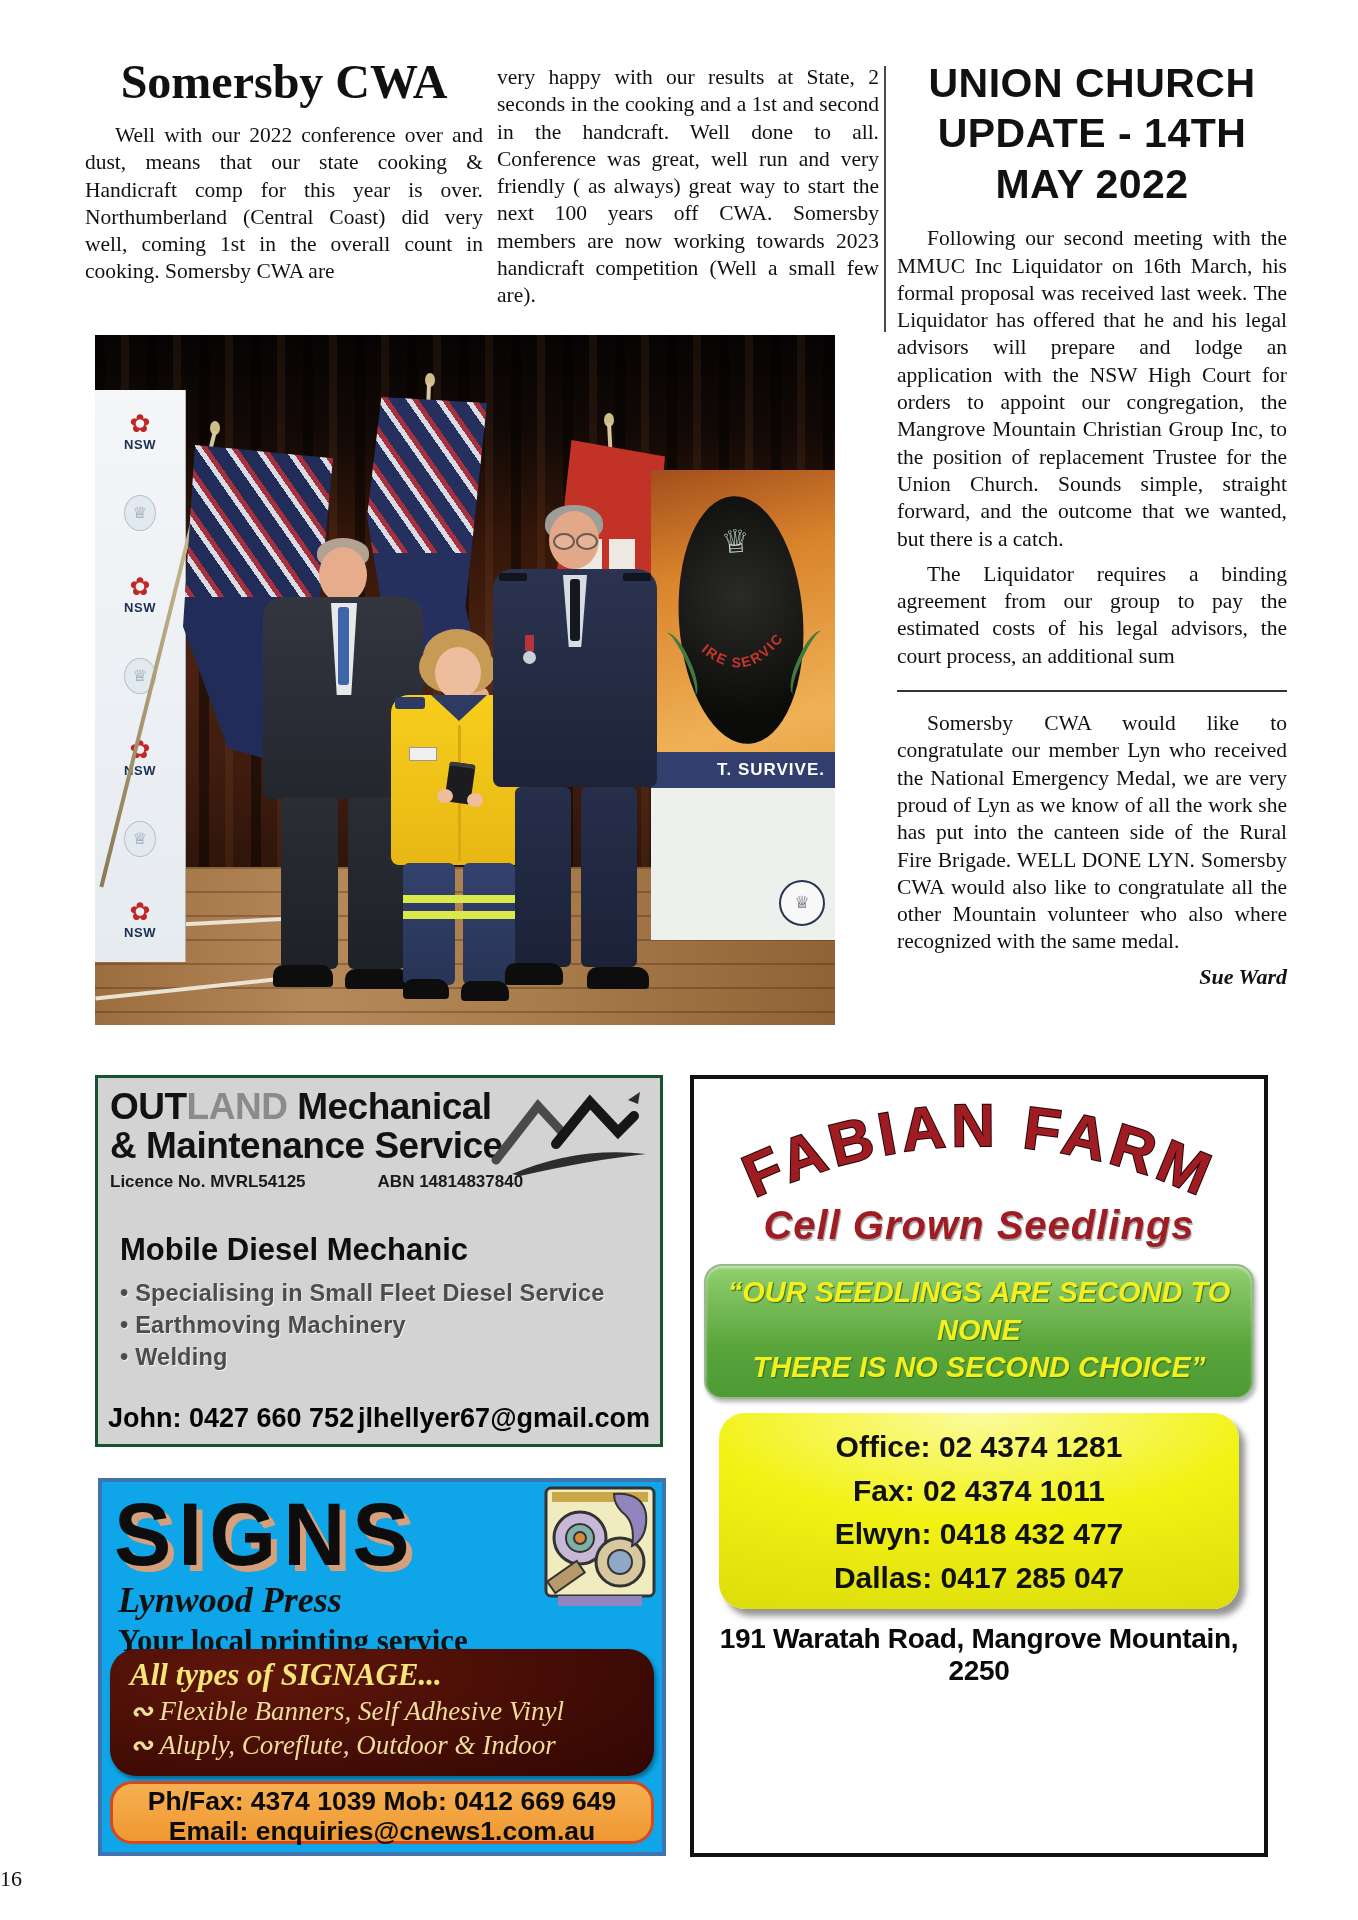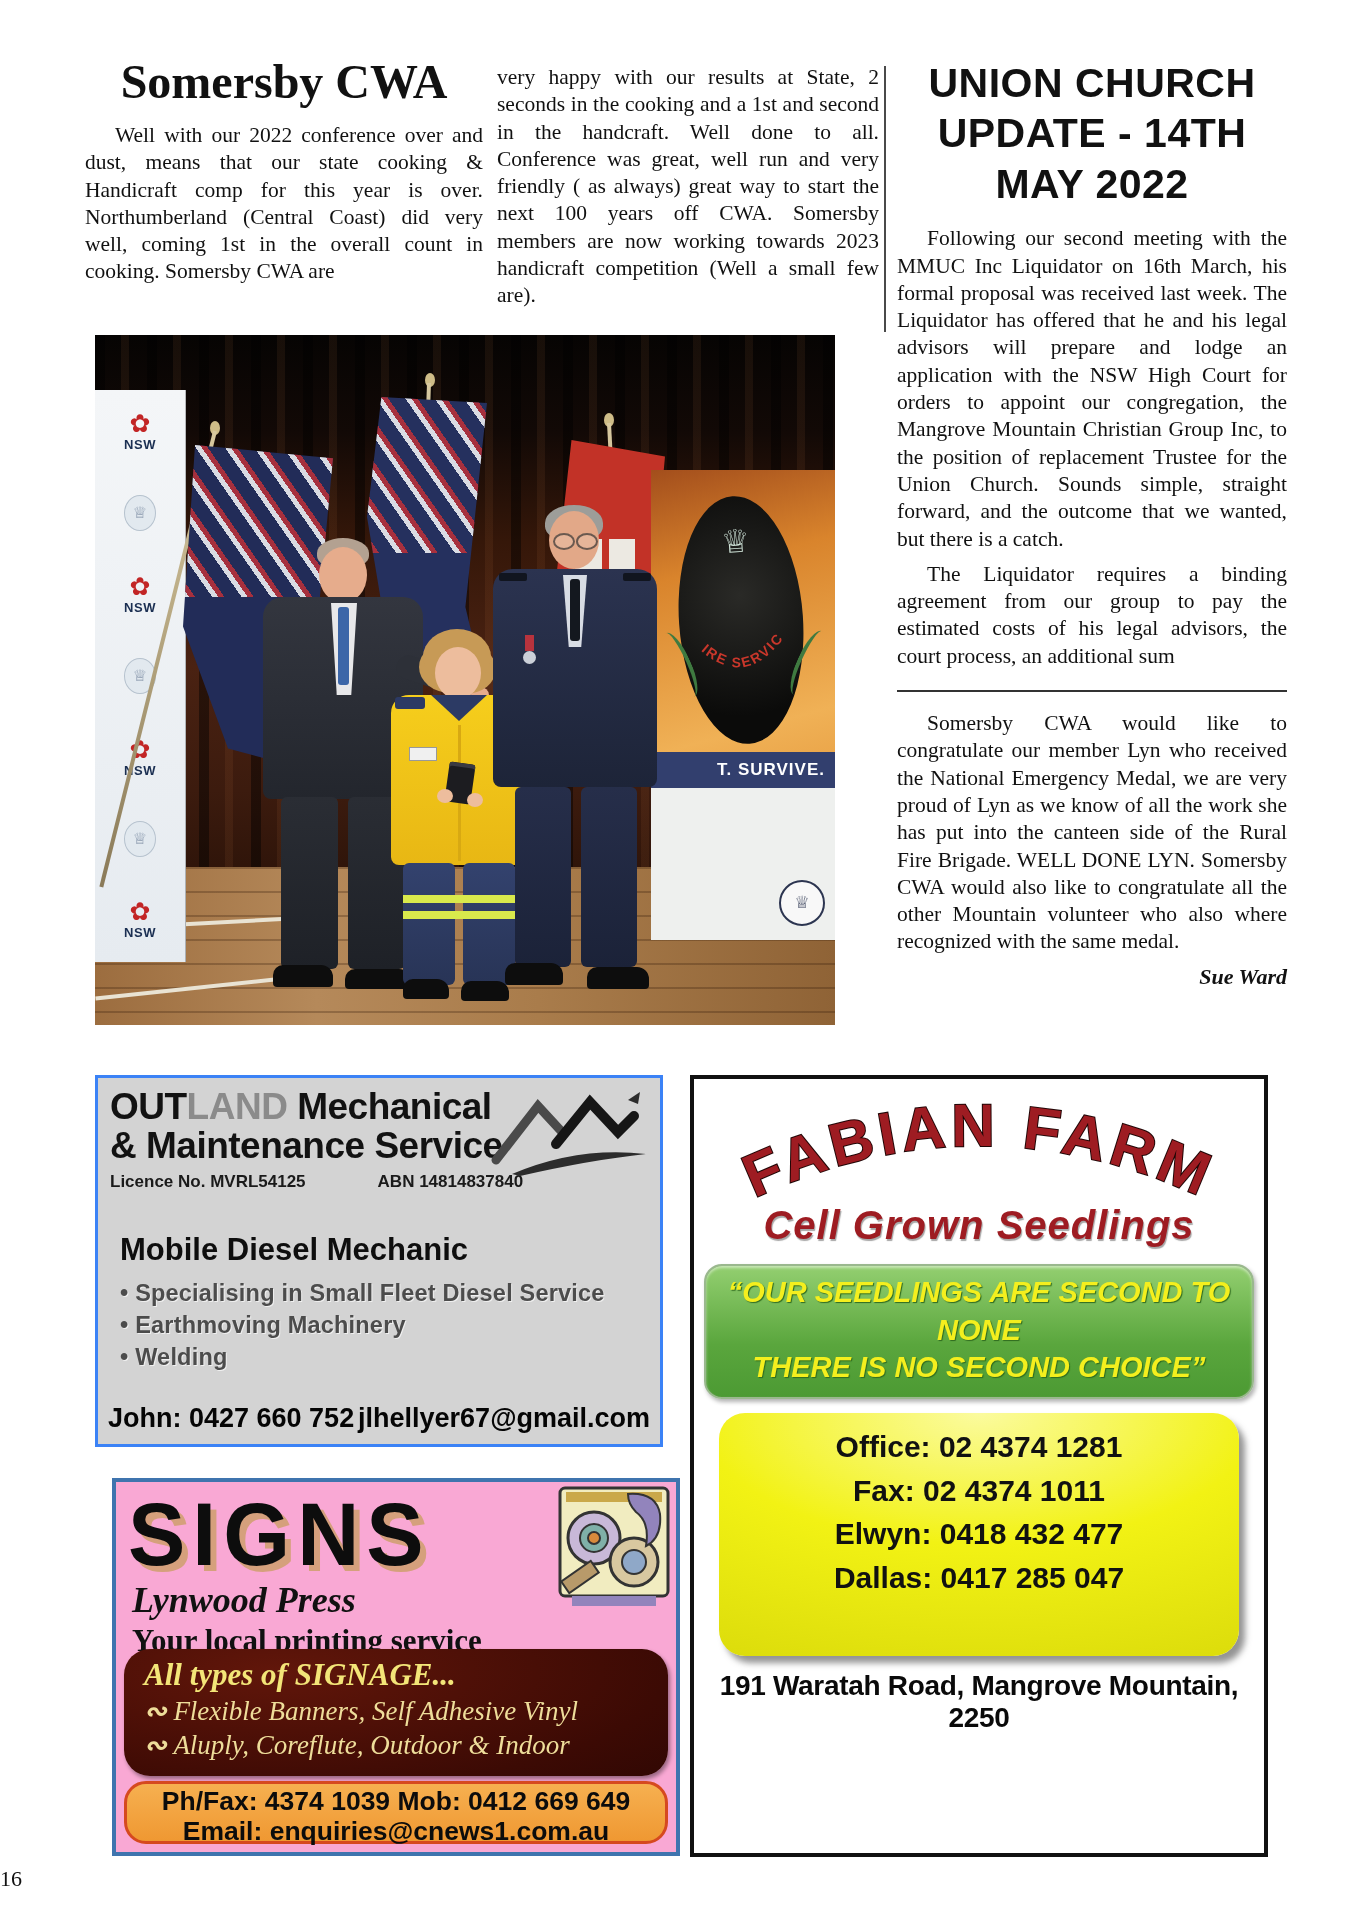--- a/index.html
+++ b/index.html
@@ -58,32 +58,32 @@
   .micstand{position:absolute;left:296px;top:350px;width:4px;height:300px;background:#16120d;
     transform:rotate(7deg);transform-origin:top center;z-index:5;}
   .pp{position:absolute;z-index:6;}
   .face{border-radius:50%;background:#e6ac8c;}
   .legs{display:flex;gap:10px;}
   .leg{flex:1;border-radius:6px;}
   .shoe{background:#0d0d0d;border-radius:10px 12px 4px 4px;}
   .band-hiviz{position:absolute;left:0;width:100%;height:8px;background:#d9e94c;}
   
   .ad{position:absolute;box-sizing:border-box;}
-  .outland{left:95px;top:1075px;width:568px;height:372px;background:#d3d3d3;border:3px solid #3b82f6;
+  .outland{left:95px;top:1075px;width:568px;height:372px;background:#d3d3d3;border:3px solid #14532d;
     font-family:"Liberation Sans",sans-serif;}
   .out-title{font-weight:bold;font-size:37px;line-height:1.05;letter-spacing:-.5px;margin:10px 0 0 12px;color:#121212;}
   .out-land{color:#8b8b8b;}
   .licence-row{font-weight:bold;font-size:17px;margin:6px 0 0 12px;display:flex;gap:72px;color:#1a1a1a;align-items:flex-end;}
   .out-logo{position:absolute;right:10px;top:10px;}
   .out-head{font-weight:bold;font-size:31px;margin:40px 0 12px 22px;color:#0e0e0e;}
   .out-bullet{font-weight:bold;font-size:23.5px;color:#4c4c4c;text-shadow:1px 1px 0 rgba(255,255,255,.65);
     margin:5px 0 0 22px;letter-spacing:.2px;}
   .out-contact{position:absolute;bottom:10px;left:10px;right:10px;display:flex;justify-content:space-between;
     font-weight:bold;font-size:27px;color:#050505;}
-  .signs{left:112px;top:1478px;width:568px;height:378px;background:#f9a8d4;border:4px solid #3f74ae;}
+  .signs{left:98px;top:1478px;width:568px;height:378px;background:#0ea5e9;border:4px solid #3f74ae;}
   .signs-title{display:inline-block;font-family:"Liberation Sans",sans-serif;font-weight:900;font-size:86px;
     letter-spacing:7px;line-height:.92;margin:12px 0 0 12px;color:#0d0d0d;text-shadow:6px 6px 0 #d5a07c;
     transform:scaleY(1.03);transform-origin:left top;}
   .signs-press{font-style:italic;font-weight:bold;font-size:36px;margin:6px 0 0 16px;}
   .signs-service{font-weight:bold;font-size:31px;margin:2px 0 0 16px;}
   .signs-clip{position:absolute;top:4px;right:6px;}
   .signs-maroon{position:absolute;left:8px;right:8px;top:167px;height:127px;border-radius:26px;
     background:radial-gradient(130% 170% at 28% 18%,#61160a 0%,#3c0a04 55%,#230402 100%);
     padding:8px 16px 0 20px;box-shadow:2px 3px 4px rgba(0,0,0,.4);box-sizing:border-box;}
   .signs-maroon-head{font-style:italic;font-weight:bold;font-size:31px;color:#f3e578;margin:0;}
@@ -109,21 +109,21 @@
     background:repeating-linear-gradient(100deg,rgba(120,120,120,.5) 0 2px,rgba(0,0,0,0) 2px 26px);
     clip-path:polygon(8% 100%,34% 12%,98% 30%,100% 100%);}
   .gh-rows{position:absolute;inset:0;background:repeating-linear-gradient(175deg,#2e5e2e 0 6px,#9ab07c 6px 11px);
     clip-path:polygon(0 38%,46% 30%,46% 78%,0 88%);}
   .gh-dirt{position:absolute;left:0;bottom:0;width:100%;height:20%;
     background:linear-gradient(90deg,#8d5530,#a4653a 55%,#7a4426);}
   .fab-cap{position:absolute;left:0;right:0;text-align:center;color:#fff;font-weight:bold;
     text-shadow:2px 2px 2px #444,-1px -1px 2px #555;}
   .fab-cap1{top:116px;font-size:27.5px;letter-spacing:.5px;}
   .fab-cap2{top:152px;font-size:36px;letter-spacing:1px;}
-  .fab-contact{margin:14px auto 0;width:520px;height:243px;border-radius:26px;
+  .fab-contact{margin:14px auto 0;width:520px;height:196px;border-radius:26px;
     background:radial-gradient(120% 120% at 50% 0%,#fbfb9e 0%,#f2f214 45%,#d9d90a 100%);
     box-shadow:6px 7px 6px rgba(60,60,60,.55);text-align:center;padding-top:12px;box-sizing:border-box;}
   .fab-contact div{font-weight:bold;font-size:30px;line-height:1.45;color:#111;}
   .fab-address{text-align:center;font-weight:bold;font-size:28px;margin-top:14px;letter-spacing:-.3px;color:#0a0a0a;}
   .pagenum{position:absolute;top:1866px;left:0;width:100%;font-size:22px;}
 </style>
 </head>
 <body>
 
 <div class="page">

